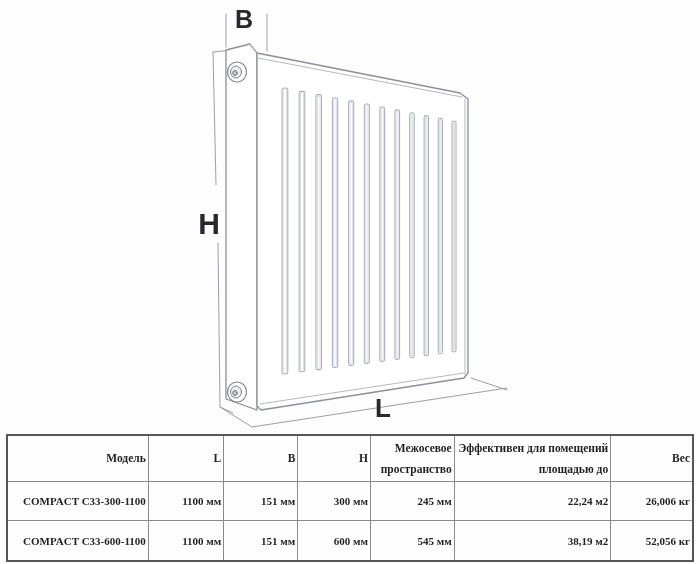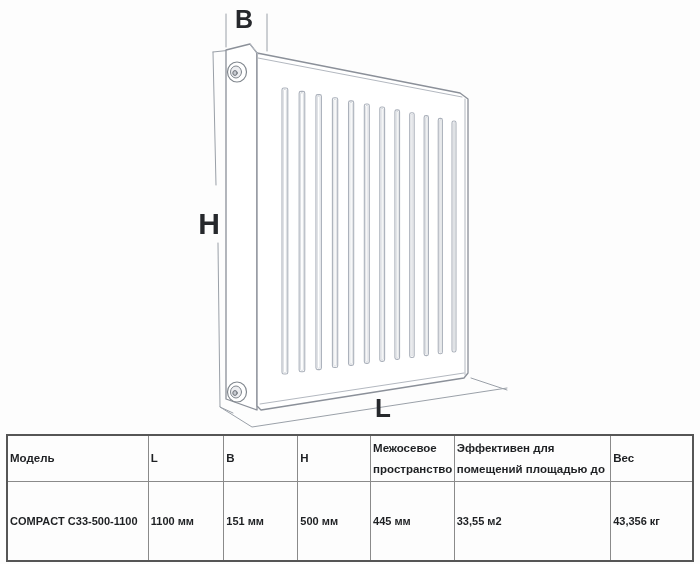--- a/index.html
+++ b/index.html
@@ -31,25 +31,25 @@
     width: 100%;
     height: 100%;
     border-collapse: collapse;
     table-layout: fixed;
     background: #fdfdfd;
     border: 2px solid #565656;
   }
   table.spec th,
   table.spec td {
     border: 1px solid #8a8a8a;
-    text-align: left;
+    text-align: right;
     vertical-align: middle;
     padding: 0 2px;
     color: #1e2023;
-    font-family: Liberation Sans, sans-serif;
+    font-family: Liberation Serif, serif;
     overflow: hidden;
     white-space: nowrap;
   }
   table.spec thead th {
     height: 45px;
     font-size: 11.5px;
     font-weight: 700;
     line-height: 1.8;
     white-space: normal;
   }
@@ -153,25 +153,34 @@
             <th>L</th>
             <th>B</th>
             <th>H</th>
             <th>Межосевое пространство</th>
             <th>Эффективен для помещений площадью до</th>
             <th>Вес</th>
           </tr>
       </thead>
       <tbody>
           <tr>
-            <td>COMPACT C33-500-1100</td>
+            <td>COMPACT C33-300-1100</td>
             <td>1100 мм</td>
             <td>151 мм</td>
-            <td>500 мм</td>
-            <td>445 мм</td>
-            <td>33,55 м2</td>
-            <td>43,356 кг</td>
+            <td>300 мм</td>
+            <td>245 мм</td>
+            <td>22,24 м2</td>
+            <td>26,006 кг</td>
+          </tr>
+          <tr>
+            <td>COMPACT C33-600-1100</td>
+            <td>1100 мм</td>
+            <td>151 мм</td>
+            <td>600 мм</td>
+            <td>545 мм</td>
+            <td>38,19 м2</td>
+            <td>52,056 кг</td>
           </tr>
         </tbody>
     </table>
   </div>
 
 </div>
 
 </body></html>

